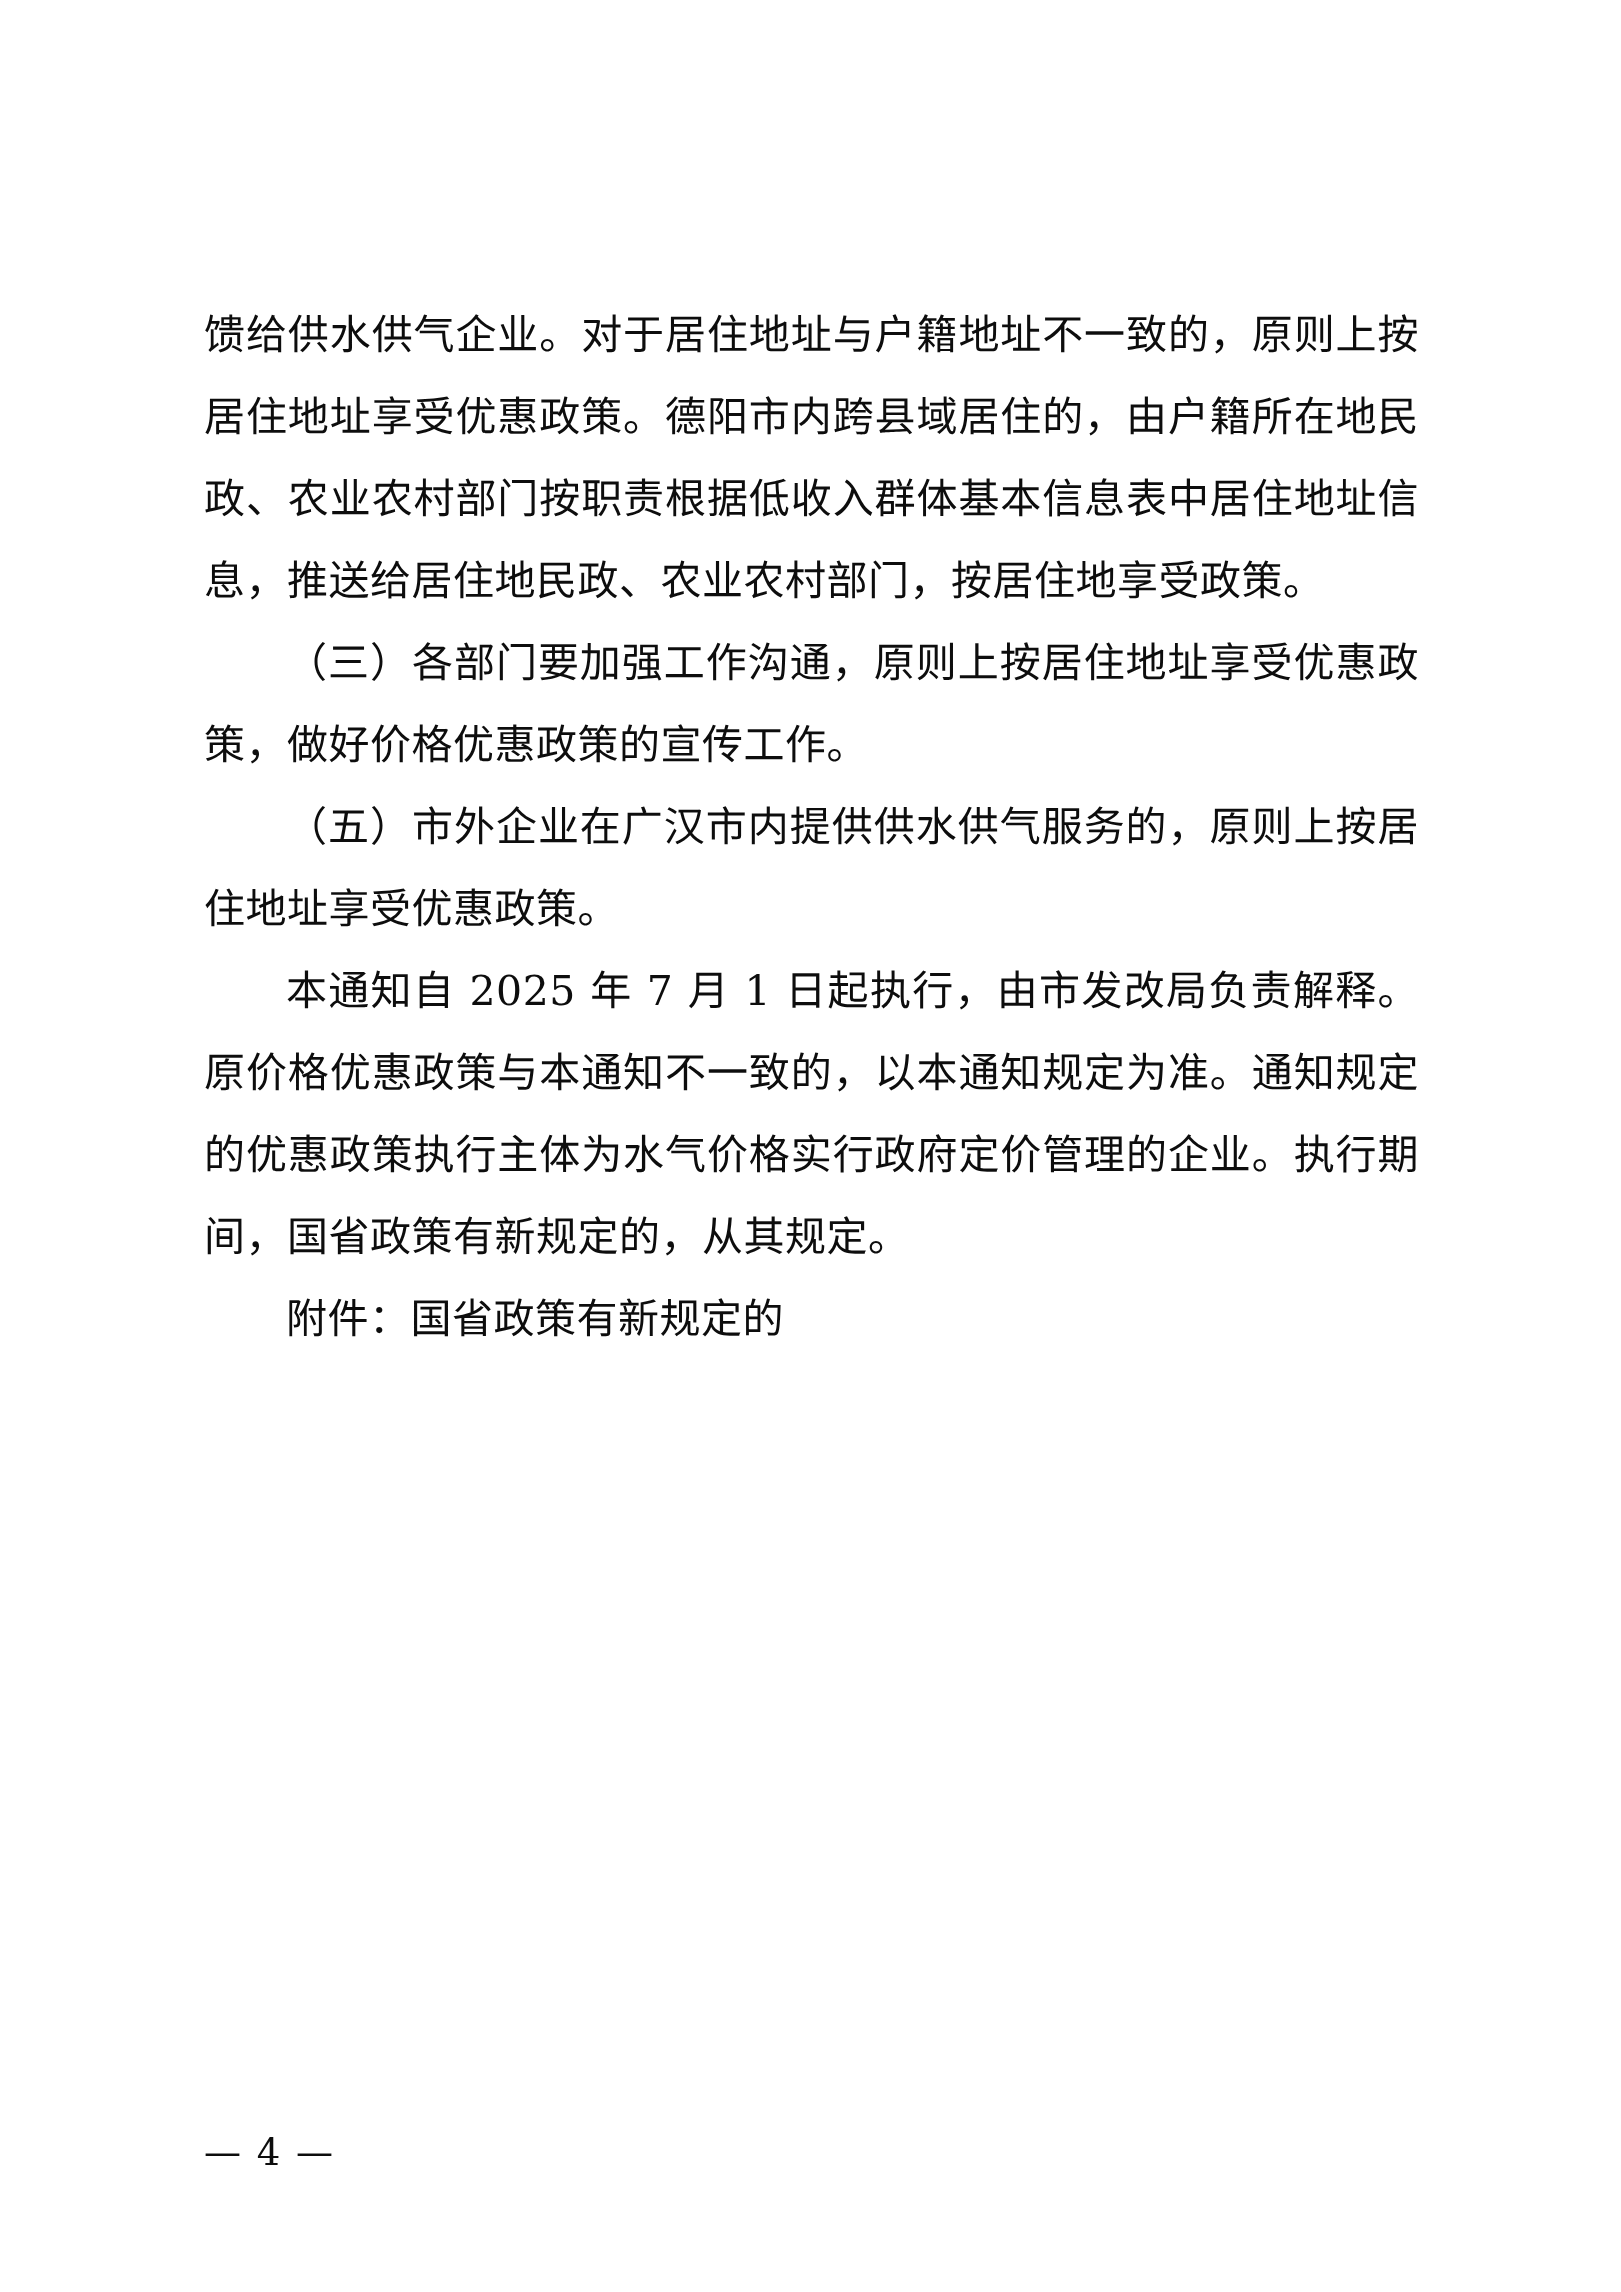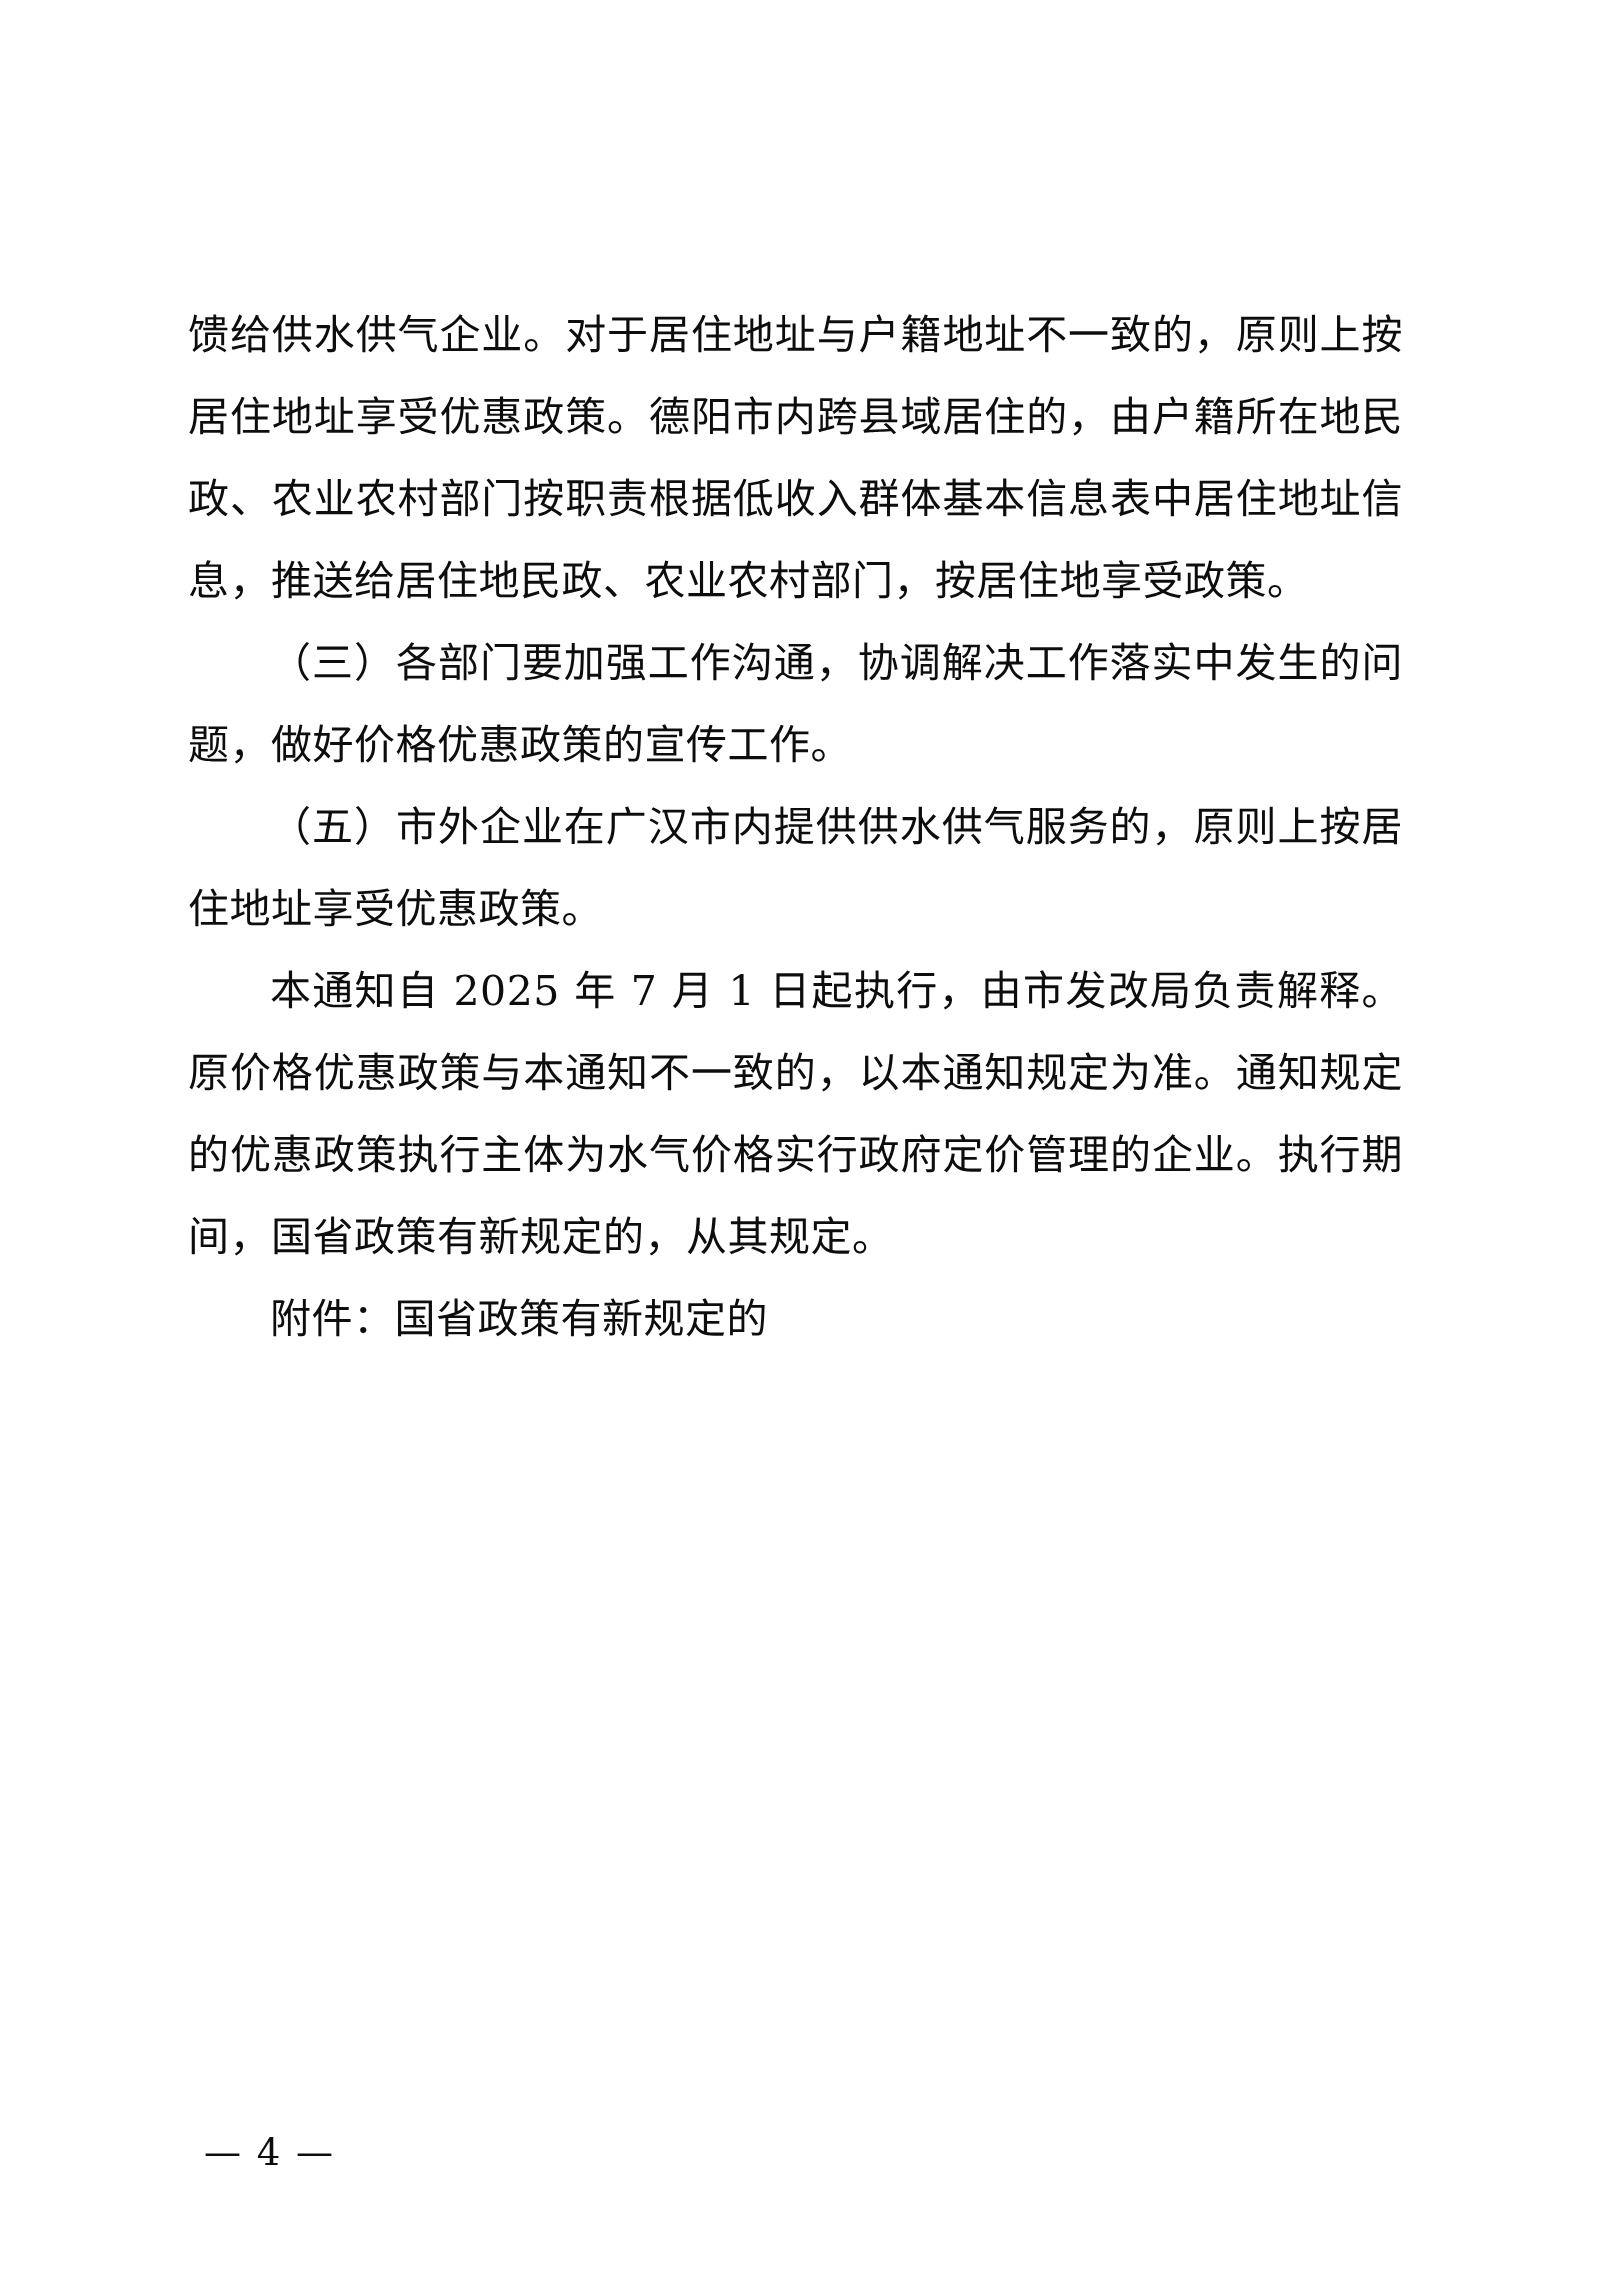--- a/index.html
+++ b/index.html
@@ -12,21 +12,21 @@
     width: 1621px;
     height: 2293px;
     margin: 0 auto;
     background: #ffffff;
     overflow: hidden;
     font-family: "DejaVu Serif", "Liberation Serif", serif;
     color: #0d0d0d;
   }
   .body-area {
     position: absolute;
-    left: 188px;
+    left: 204px;
     top: 294px;
     width: 1215px;
   }
   p.para {
     margin: 0 0 0 0;
     font-size: 41px;
     line-height: 82px;
     text-align: justify;
     text-justify: inter-ideograph;
     letter-spacing: 0.5px;
@@ -57,21 +57,21 @@
 </style>
 </head>
 <body>
 
 <div class="page">
 
   <div class="body-area">
 
     <p class="para">馈给供水供气企业。对于居住地址与户籍地址不一致的，原则上按居住地址享受优惠政策。德阳市内跨县域居住的，由户籍所在地民政、农业农村部门按职责根据低收入群体基本信息表中居住地址信息，推送给居住地民政、农业农村部门，按居住地享受政策。</p>
 
-    <p class="para indent">（三）各部门要加强工作沟通，协调解决工作落实中发生的问题，做好价格优惠政策的宣传工作。</p>
+    <p class="para indent">（三）各部门要加强工作沟通，原则上按居住地址享受优惠政策，做好价格优惠政策的宣传工作。</p>
 
 
     <p class="para indent">（五）市外企业在广汉市内提供供水供气服务的，原则上按居住地址享受优惠政策。</p>
 
     <p class="para indent">本通知自 2025 年 7 月 1 日起执行，由市发改局负责解释。原价格优惠政策与本通知不一致的，以本通知规定为准。通知规定的优惠政策执行主体为水气价格实行政府定价管理的企业。执行期间，国省政策有新规定的，从其规定。</p>
 
     <p class="para attachment">附件：国省政策有新规定的</p>
 
   </div>
 

